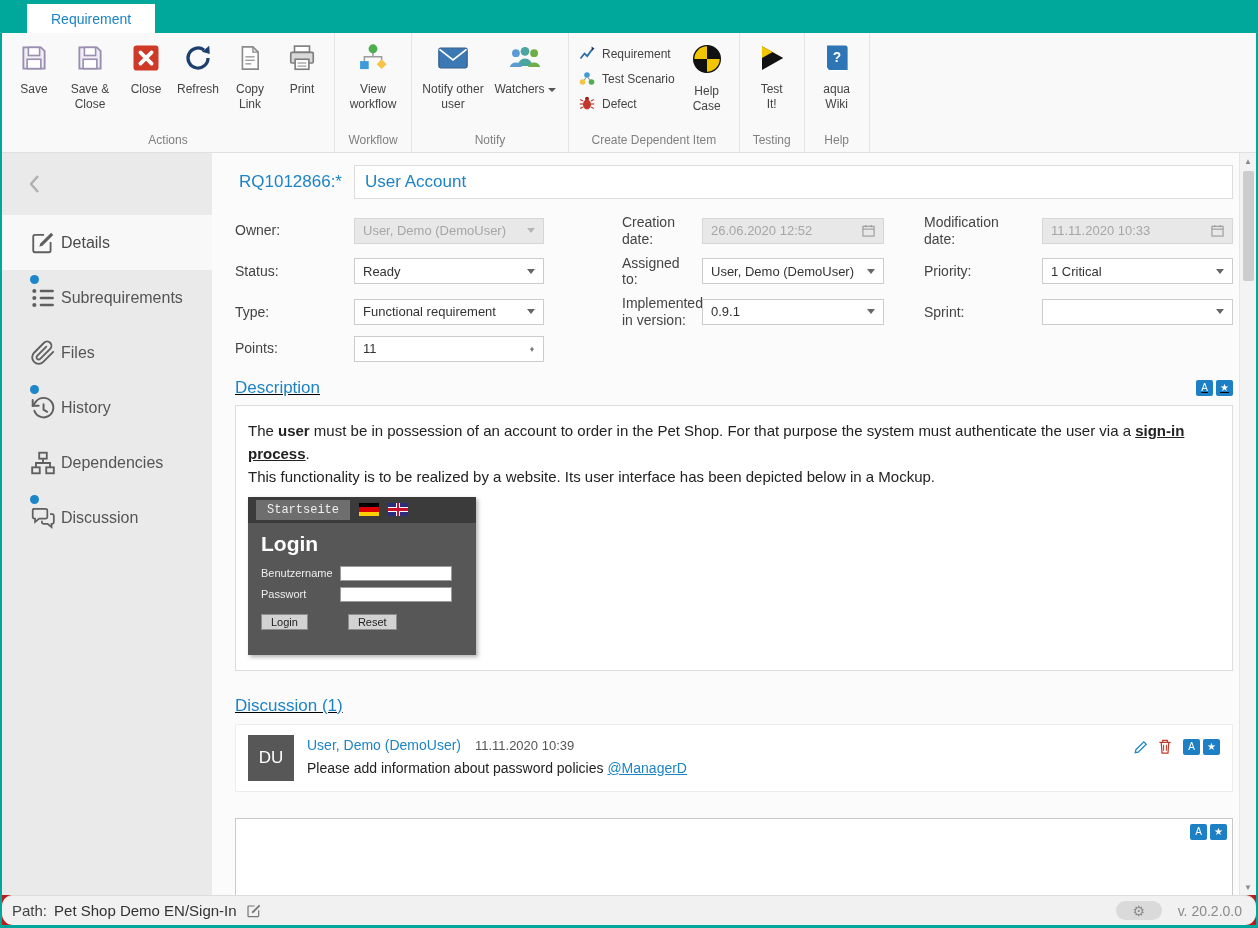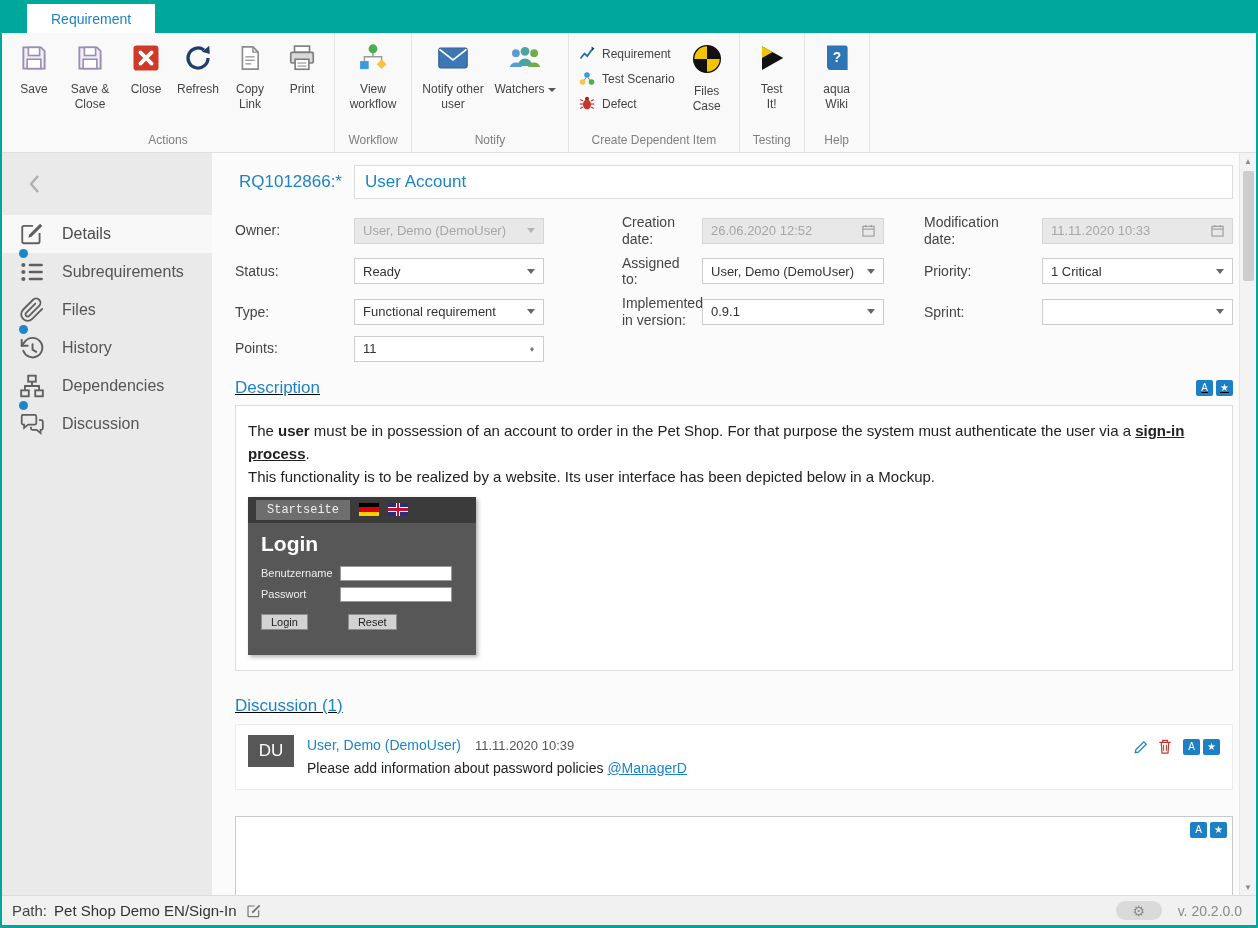--- a/index.html
+++ b/index.html
@@ -21,21 +21,21 @@
   .rbtn .lbl { font-size:12px; color:#444; text-align:center; line-height:1.25; }
   .rsmall-col { display:flex; flex-direction:column; gap:7px; padding:10px 6px 0 4px; }
   .rsmall { display:flex; align-items:center; gap:7px; font-size:12px; color:#444; height:18px; cursor:pointer; white-space:nowrap; }
   .caret-sm { width:0; height:0; border-left:4px solid transparent; border-right:4px solid transparent; border-top:4px solid #555; display:inline-block; margin-left:3px; }
   .watchers-lblrow { display:flex; align-items:center; }
 
   
   .main { flex:1; display:flex; min-height:0; }
   .sidebar { width:210px; background:#eaeaea; display:flex; flex-direction:column; flex:0 0 auto; }
   .back-chevron { height:62px; display:flex; align-items:center; padding-left:26px; color:#b0b0b0; cursor:pointer; }
-  .side-item { height:38px; display:flex; align-items:center; gap:17px; padding-left:17px; color:#555; font-size:16px; cursor:pointer; }
+  .side-item { height:55px; display:flex; align-items:center; gap:5px; padding-left:28px; color:#555; font-size:16px; cursor:pointer; }
   .side-item.active { background:#f8f8f8; color:#4a4a4a; }
   .side-icon { position:relative; width:26px; height:26px; flex:0 0 auto; }
   .dot { position:absolute; top:-10px; left:0px; width:9px; height:9px; border-radius:50%; background:#1d86c8; }
   .side-logo { margin-top:auto; padding:0 0 22px 26px; display:flex; align-items:center; gap:9px; color:#9a9a9a; font-size:21px; }
 
   .content { flex:1; background:#fbfbfb; padding:12px 6px 0 23px; overflow:hidden; }
   .scrollbar { width:17px; background:#f3f3f3; border-left:1px solid #e6e6e6; display:flex; flex-direction:column; align-items:center; flex:0 0 auto; }
   .sb-arrow { height:16px; width:100%; color:#8a8a8a; font-size:8px; display:flex; align-items:center; justify-content:center; cursor:pointer; }
   .sb-thumb { width:11px; height:110px; background:#cdcdcd; border-radius:2px; margin-top:2px; cursor:pointer; }
   .sb-spacer { flex:1; }
@@ -80,34 +80,34 @@
   .mock-title { color:#fff; font-weight:bold; font-size:21px; padding:9px 0 7px 13px; }
   .mock-row { display:flex; align-items:center; padding:3px 0 3px 13px; }
   .mock-label { color:#eee; font-size:11px; width:79px; }
   .mock-input { width:112px; height:15px; background:#fff; border:1px solid #9a9a9a; }
   .mock-buttons { display:flex; padding:9px 0 0 13px; gap:40px; }
   .mock-btn { background:#d2d2d2; border:1px solid #8d8d8d; font-size:11px; padding:1px 9px; color:#222; }
 
   
   .disc-head { margin-top:25px; }
   .comment-panel { border:1px solid #ececec; background:#fff; padding:10px 12px; display:flex; gap:13px; margin-top:8px; min-height:66px; }
-  .avatar { width:46px; height:32px; background:#575757; color:#fff; display:flex; align-items:center; justify-content:center; font-size:17px; flex:0 0 auto; }
+  .avatar { width:46px; height:46px; background:#575757; color:#fff; display:flex; align-items:center; justify-content:center; font-size:17px; flex:0 0 auto; }
   .comment-body { font-size:14px; padding-top:2px; }
   .comment-author { color:#1c84c6; cursor:pointer; }
   .comment-time { color:#555; margin-left:10px; font-size:13px; }
   .comment-text { margin-top:7px; color:#222; }
   .mention { color:#1c84c6; text-decoration:underline; cursor:pointer; }
   .comment-actions { margin-left:auto; display:flex; gap:9px; align-items:center; align-self:flex-start; padding-top:4px; }
   .icon-btn { cursor:pointer; display:flex; }
 
   .comment-input { border:1px solid #c9c9c9; background:#fff; height:82px; margin-top:26px; position:relative; padding:6px; }
   .comment-input .badge-pair { position:absolute; top:5px; right:5px; }
 
   
-  .statusbar { height:30px; background:#f1f1f1; border-top:1px solid #dcdcdc; display:flex; align-items:center; padding:0 14px 0 10px; flex:0 0 auto; font-size:15px; }
+  .statusbar { height:30px; background:#f1f1f1; border-top:1px solid #dcdcdc; display:flex; align-items:center; padding:0 14px 0 10px; flex:0 0 auto; font-size:15px;border-radius:11px; }
   .path-label { color:#444; margin-right:7px; }
   .path-value { color:#333; }
   .edit-path { margin-left:9px; display:flex; cursor:pointer; }
   .sb-right { margin-left:auto; display:flex; align-items:center; gap:16px; }
   .gear-capsule { width:46px; height:19px; background:#dadada; border-radius:10px; display:flex; align-items:center; justify-content:center; color:#8b8b8b; font-size:14px; cursor:pointer; }
   .version { color:#8a8a8a; font-size:14px; }
 </style>
 </head>
 <body>
 
@@ -253,21 +253,21 @@
                 </svg></span>
             <span>Defect</span>
           </div>
         </div>
         <div class="rbtn">
           <span><svg width="32" height="32" viewBox="0 0 24 24">
                 <circle cx="12" cy="12" r="10" fill="#f2c500" stroke="#111" stroke-width="1"></circle>
                 <path d="M12 2 a10 10 0 0 1 10 10 L12 12 z" fill="#111"></path>
                 <path d="M12 22 a10 10 0 0 1 -10 -10 L12 12 z" fill="#111"></path>
               </svg></span>
-          <span class="lbl" style="max-width:36px;">Files Case</span>
+          <span class="lbl" style="max-width:36px;">Help Case</span>
         </div>
       </div>
       <div class="rgroup-label">Create Dependent Item</div>
     </div>
 
     <div class="rgroup">
       <div class="rgroup-buttons">
         <div class="rbtn">
           <span><svg width="30" height="30" viewBox="0 0 24 24">
                 <path d="M4 2.5 L21 12 L4 21.5 z" fill="#111"></path>

